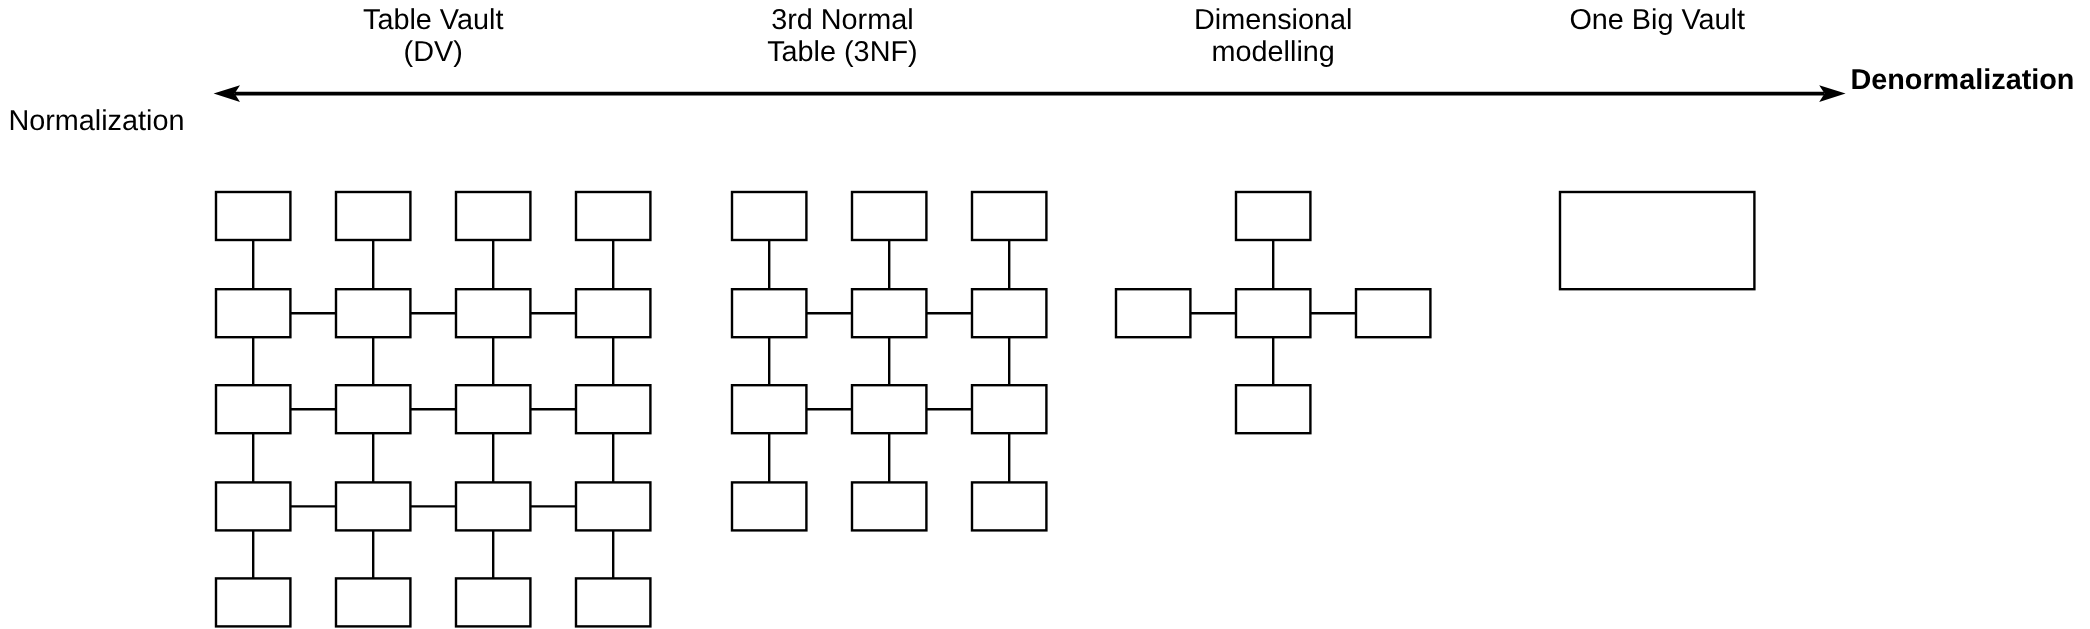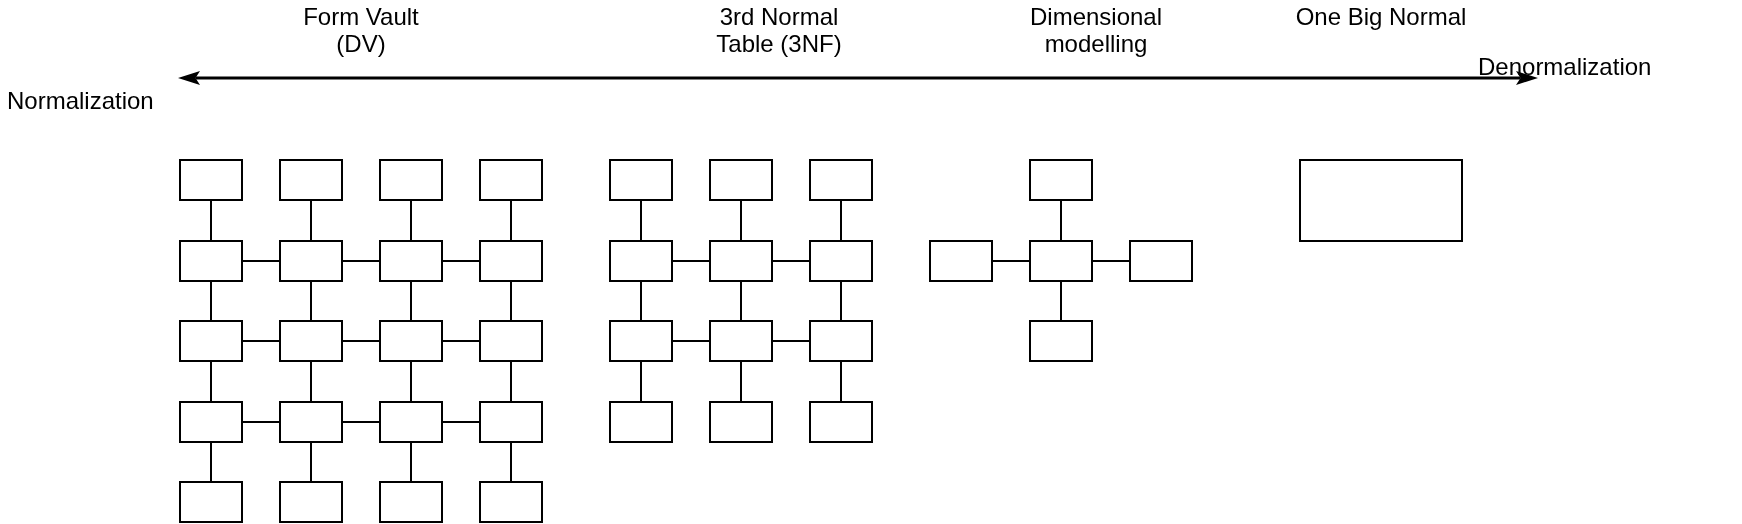--- a/index.html
+++ b/index.html
@@ -14,57 +14,57 @@
   }
   #scene { position: absolute; left: 0; top: 0; }
   .side-label {
     position: absolute;
     top: 55px;
     font-size: 24px;
     line-height: 24px;
     white-space: nowrap;
   }
   #left-label  { left: 7px; margin-top: 34px; }
-  #right-label { left: 1478px; }
+  #right-label { left: 1542px; font-weight: bold; }
   .col-label {
     position: absolute;
     top: 3px;
     transform: translateX(-50%);
     text-align: center;
     font-size: 24px;
     line-height: 27px;
     white-space: nowrap;
   }
 </style>
 </head>
 <body>
 
 <div class="canvas">
 
   <div class="side-label" id="left-label">Normalization</div>
 
   <div class="side-label" id="right-label">Denormalization</div>
 
   <div class="col-label" style="left: 361px;">
-    <div class="col-label-line">Form Vault</div>
+    <div class="col-label-line">Table Vault</div>
     <div class="col-label-line">(DV)</div>
   </div>
 
-  <div class="col-label" style="left: 779px;">
+  <div class="col-label" style="left: 702px;">
     <div class="col-label-line">3rd Normal</div>
     <div class="col-label-line">Table (3NF)</div>
   </div>
 
-  <div class="col-label" style="left: 1096px;">
+  <div class="col-label" style="left: 1061px;">
     <div class="col-label-line">Dimensional</div>
     <div class="col-label-line">modelling</div>
   </div>
 
   <div class="col-label" style="left: 1381px;">
-    <div class="col-label-line">One Big Normal</div>
+    <div class="col-label-line">One Big Vault</div>
   </div>
 
   <svg id="scene" width="1742" height="524" viewBox="0 0 1742 524">
       <g>
         <line x1="195.5" y1="78" x2="1520.5" y2="78" stroke="#000000" stroke-width="3"></line>
         <polygon points="178,78 200,71 195.5,78 200,85" fill="#000000"></polygon>
         <polygon points="1538,78 1516,71 1520.5,78 1516,85" fill="#000000"></polygon>
       </g>
       <g>
         <line x1="211" y1="200" x2="211" y2="241" stroke="#000000" stroke-width="2"></line>

